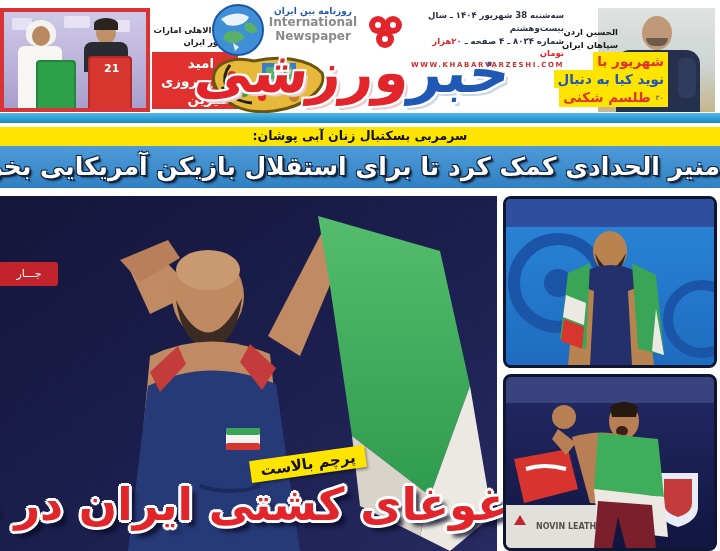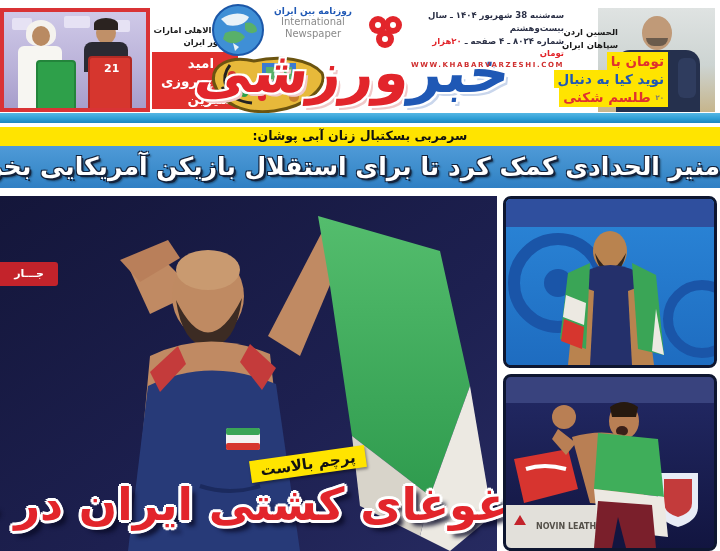--- a/index.html
+++ b/index.html
@@ -22,21 +22,21 @@
     direction:rtl;text-align:right;font-weight:bold;font-size:13.5px;line-height:1.35;
     padding:2px 6px 0 0;box-sizing:border-box;}
 
   
   #globe{left:211px;top:3px;}
   #collage{left:210px;top:53px;}
   #sportnews{left:262px;top:6px;width:102px;text-align:center;line-height:1.15;}
   #sportnews .fa{color:#1f58b5;font-size:9px;font-weight:bold;direction:rtl;}
   #sportnews .en b{font-size:12.5px;letter-spacing:.5px;}
   #sportnews .en .sp{color:#e2252b;} #sportnews .en .nw{color:#1b3f8f;}
-  #sportnews .sub{color:#8a8a8a;font-size:10px;}
+  #sportnews .sub{color:#8a8a8a;font-size:12px;font-weight:bold;}
   #triball{left:366px;top:13px;}
   #masthead{left:272px;top:28px;width:238px;height:88px;direction:rtl;text-align:center;
     font-weight:bold;font-size:57px;line-height:88px;transform:skewX(-7deg);white-space:nowrap;}
   #masthead .w-khabar{color:#1f58b5;text-shadow:-2px 2px 0 #fff,2px -2px 0 #fff,2px 2px 0 #fff,-2px -2px 0 #fff,4px 4px 0 #c9d6ec;}
   #masthead .w-varzeshi{color:#e2252b;text-shadow:-2px 2px 0 #fff,2px -2px 0 #fff,2px 2px 0 #fff,-2px -2px 0 #fff,4px 4px 0 #f0c9c9;}
 
   
   #issue-info{left:396px;top:9px;width:168px;direction:rtl;text-align:right;line-height:1.5;}
   #issue-info .ln{color:#2a2f45;font-size:8.5px;font-weight:bold;}
   #issue-info .price{color:#e2252b;margin-left:44px;}
@@ -60,21 +60,21 @@
     text-align:center;font-size:12.5px;font-weight:bold;color:#111;line-height:17px;direction:rtl;}
   #headline-band{left:0;top:146px;width:720px;height:42px;
     background:linear-gradient(180deg,#4f9ad8 0%,#3c8ccb 60%,#2f7fc4 100%);
     text-align:center;direction:rtl;}
   #headline-band .txt{color:#fff;font-weight:bold;font-size:25px;line-height:42px;white-space:nowrap;
     text-shadow:2px 2px 0 #14233c,-1px -1px 0 #14233c,1px -1px 0 #14233c,-1px 1px 0 #14233c,3px 3px 2px rgba(0,0,0,.4);}
 
   
   #main-photo{left:0;top:196px;width:497px;height:355px;overflow:hidden;background:#171a3d;}
   #watermark{left:0;top:262px;width:58px;height:24px;background:#c3232b;color:#fff;direction:rtl;
-    text-align:center;font-size:11px;font-weight:bold;line-height:24px;border-radius:0 3px 3px 0;}
+    text-align:center;font-size:11px;font-weight:normal;line-height:24px;border-radius:0 3px 3px 0;}
   #flag-tag{left:250px;top:453px;background:#ffe400;color:#111;font-weight:bold;font-size:15px;
     padding:2px 10px;transform:rotate(-8deg);box-shadow:1px 2px 3px rgba(0,0,0,.4);}
   #big-headline{left:0;top:478px;width:508px;text-align:center;direction:rtl;
     font-size:45px;font-weight:bold;color:#e2252b;white-space:nowrap;
     text-shadow:-2px 2px 0 #fff,2px -2px 0 #fff,2px 2px 0 #fff,-2px -2px 0 #fff,0 3px 0 #fff,0 -3px 0 #fff,3px 0 0 #fff,-3px 0 0 #fff,6px 6px 4px rgba(10,12,40,.85);}
 
   .side-photo{left:503px;width:214px;border:3px solid #0e1630;border-radius:8px;box-sizing:border-box;overflow:hidden;background:#2277cc;}
   #side-photo-top{top:196px;height:172px;}
   #side-photo-bottom{top:374px;height:177px;background:#141847;}
   svg{display:block;}
@@ -169,21 +169,21 @@
     <div class="abs" style="left:57px;top:44px;width:4px;height:26px;background:#141c30"></div>
     <div class="abs" style="left:80px;top:50px;width:18px;height:40px;background:#2f3c5e;border-radius:6px"></div>
   </div>
 
   <div id="right-captions" class="abs">
     <div>الحسین اردن</div>
     <div>سپاهان ایران</div>
   </div>
 
   <div id="right-headline" class="abs">
-    <div><span class="hl red">تومان با</span></div>
+    <div><span class="hl red">شهریور با</span></div>
     <div><span class="hl blue">نوید کیا به دنبال</span></div>
     <div><span class="hl red"><span class="pref">۲۰</span> <span>طلسم شکنی</span></span></div>
   </div>
 
   <div id="divider" class="abs"></div>
 
   <div id="kicker-strip" class="abs">
     <span>سرمربی بسکتبال زنان آبی پوشان:</span>
   </div>
 

